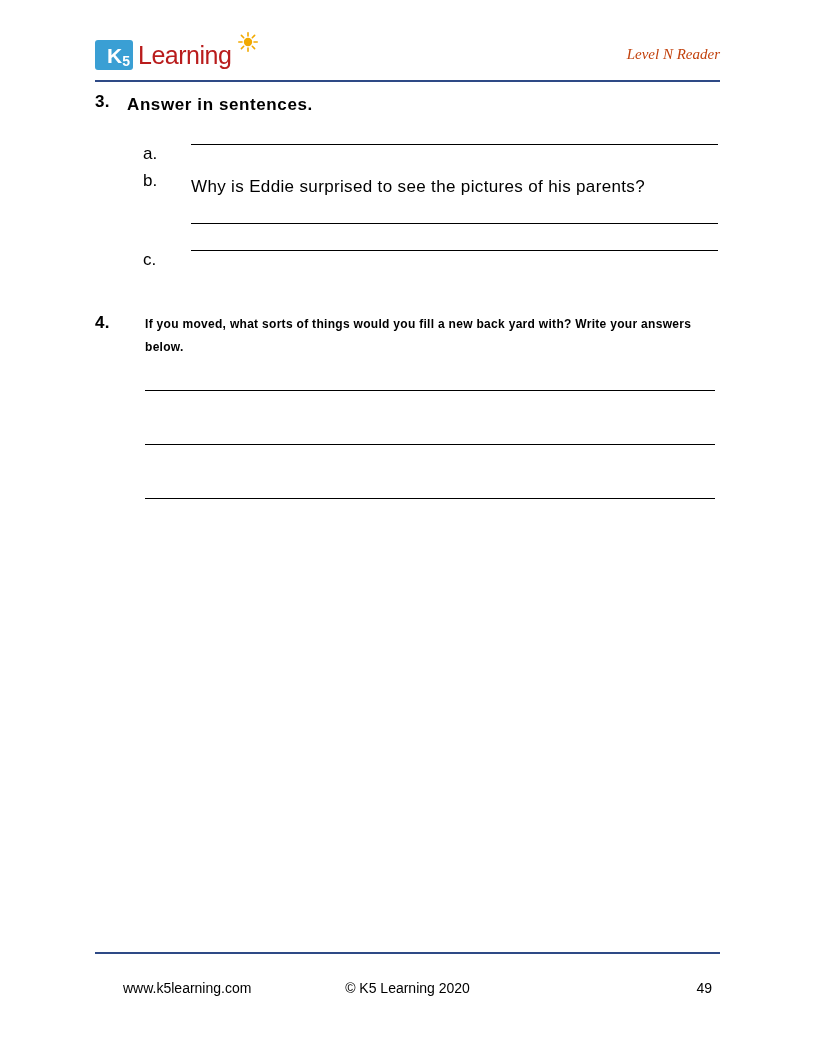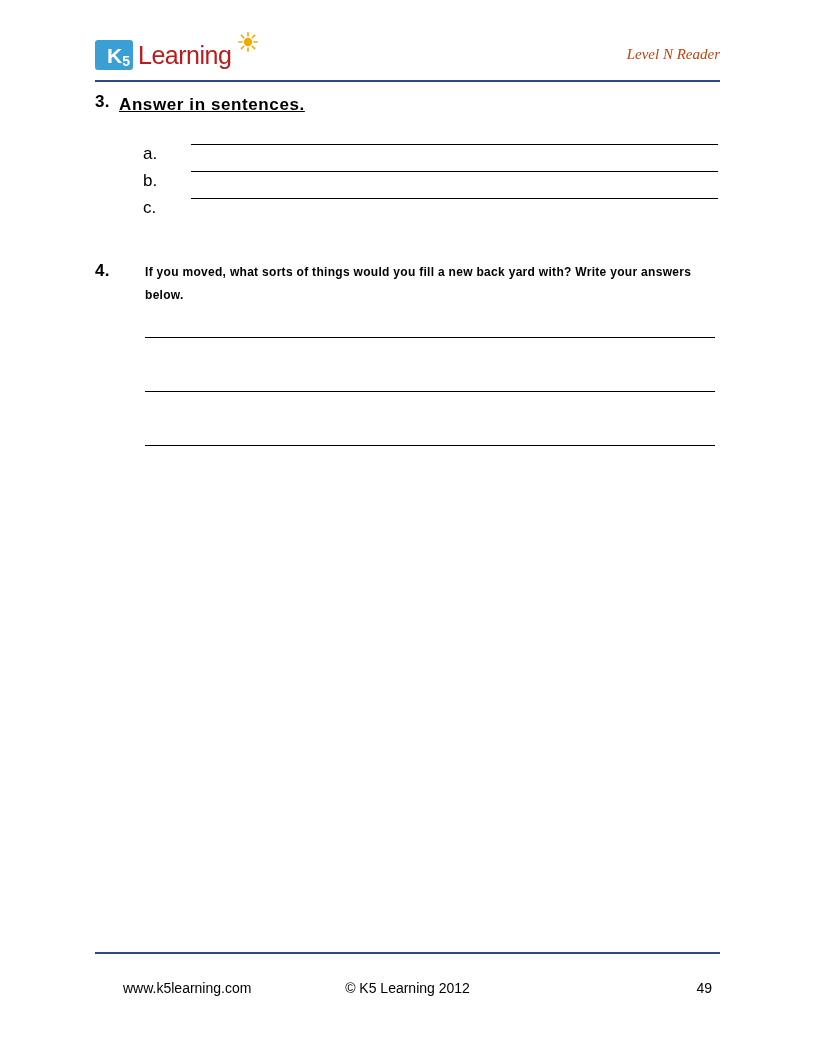--- a/index.html
+++ b/index.html
@@ -111,26 +111,25 @@
 
   .q-num {
     position: absolute;
     left: 0;
     top: 0;
     font-weight: bold;
     font-size: 17px;
     letter-spacing: 0.4px;
   }
   .q-title {
-    margin-left: 24px;
+    margin-left: 32px;
     font-weight: bold;
     font-size: 17px;
     letter-spacing: 0.6px;
     line-height: 1.5;
-    text-decoration: underline;
   }
 
   .sub-block {
     position: relative;
     margin-left: 48px;
     margin-top: 26px;
   }
   .sub-letter {
     position: absolute;
     left: 0;
@@ -232,20 +231,21 @@
       <div class="q-num">3.</div>
       <div class="q-title">Answer in sentences.</div>
 
       <div class="sub-block">
         <div class="sub-letter">a.</div>
         <div class="answer-line"></div>
       </div>
 
       <div class="sub-block">
         <div class="sub-letter">b.</div>
+        <div class="sub-text">Why is Eddie surprised to see the pictures of his parents?</div>
         <div class="answer-line"></div>
       </div>
 
       <div class="sub-block">
         <div class="sub-letter">c.</div>
         <div class="answer-line"></div>
       </div>
     </div>
 
     <div class="q4-block">
@@ -256,17 +256,17 @@
         <div class="answer-line"></div>
         <div class="answer-line"></div>
       </div>
     </div>
 
   </div>
 
   <div class="footer-rule"></div>
   <div class="footer">
     <span class="footer-left">www.k5learning.com</span>
-    <span class="footer-center">© K5 Learning 2012</span>
+    <span class="footer-center">© K5 Learning 2020</span>
     <span class="footer-right">49</span>
   </div>
 
 </div>
 
 </body></html>

